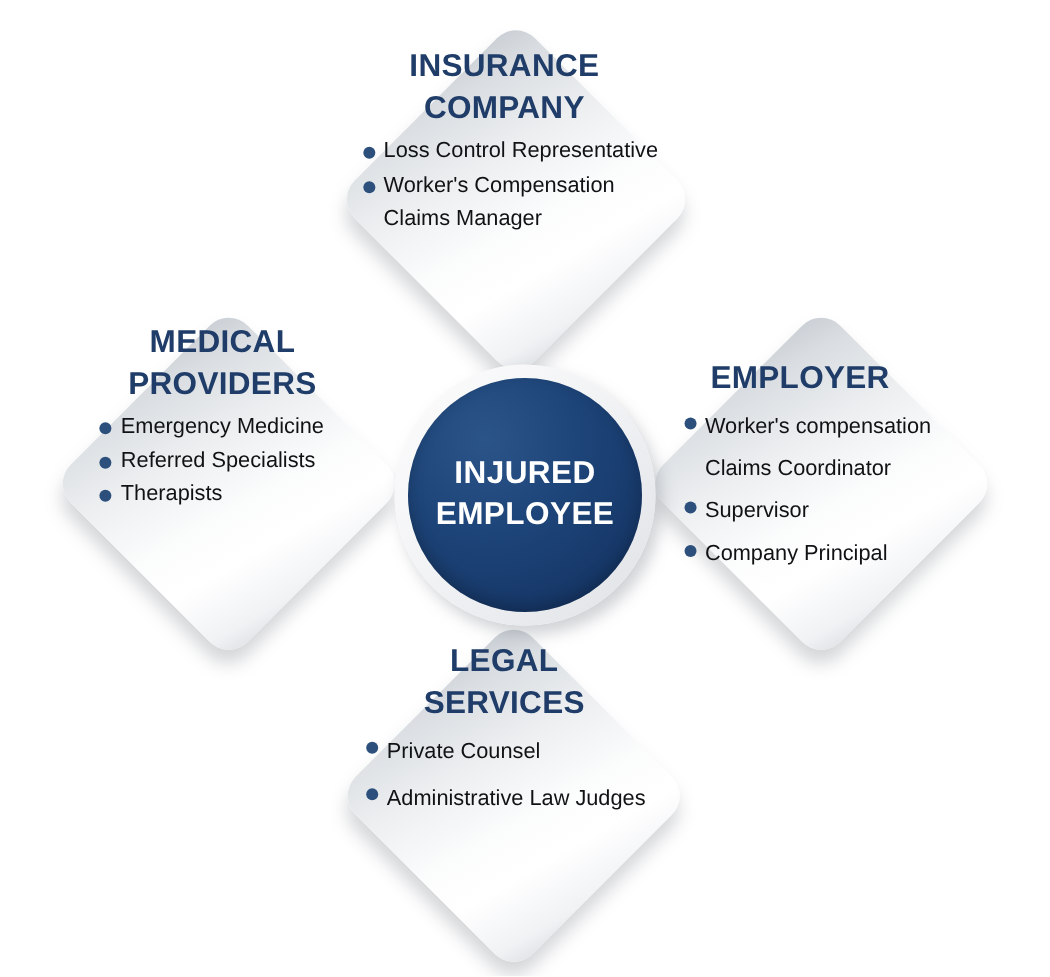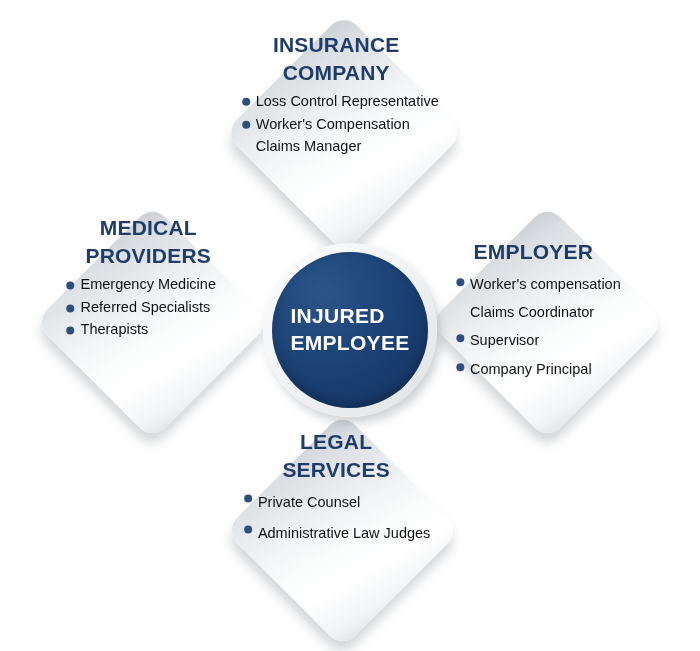--- a/index.html
+++ b/index.html
@@ -134,20 +134,21 @@
     display: flex;
     align-items: center;
     justify-content: center;
     box-shadow: inset 0 -4px 10px rgba(0,0,0,0.22);
   }
   #center-label {
     color: #ffffff;
     font-size: 21px;
     font-weight: bold;
     line-height: 1.28;
+    text-align: center;
     white-space: pre-line;
     letter-spacing: 0.3px;
   }
 </style>
 </head>
 <body>
 
 <div id="diagram-root">
 
   <div class="diamond" id="node-insurance">

